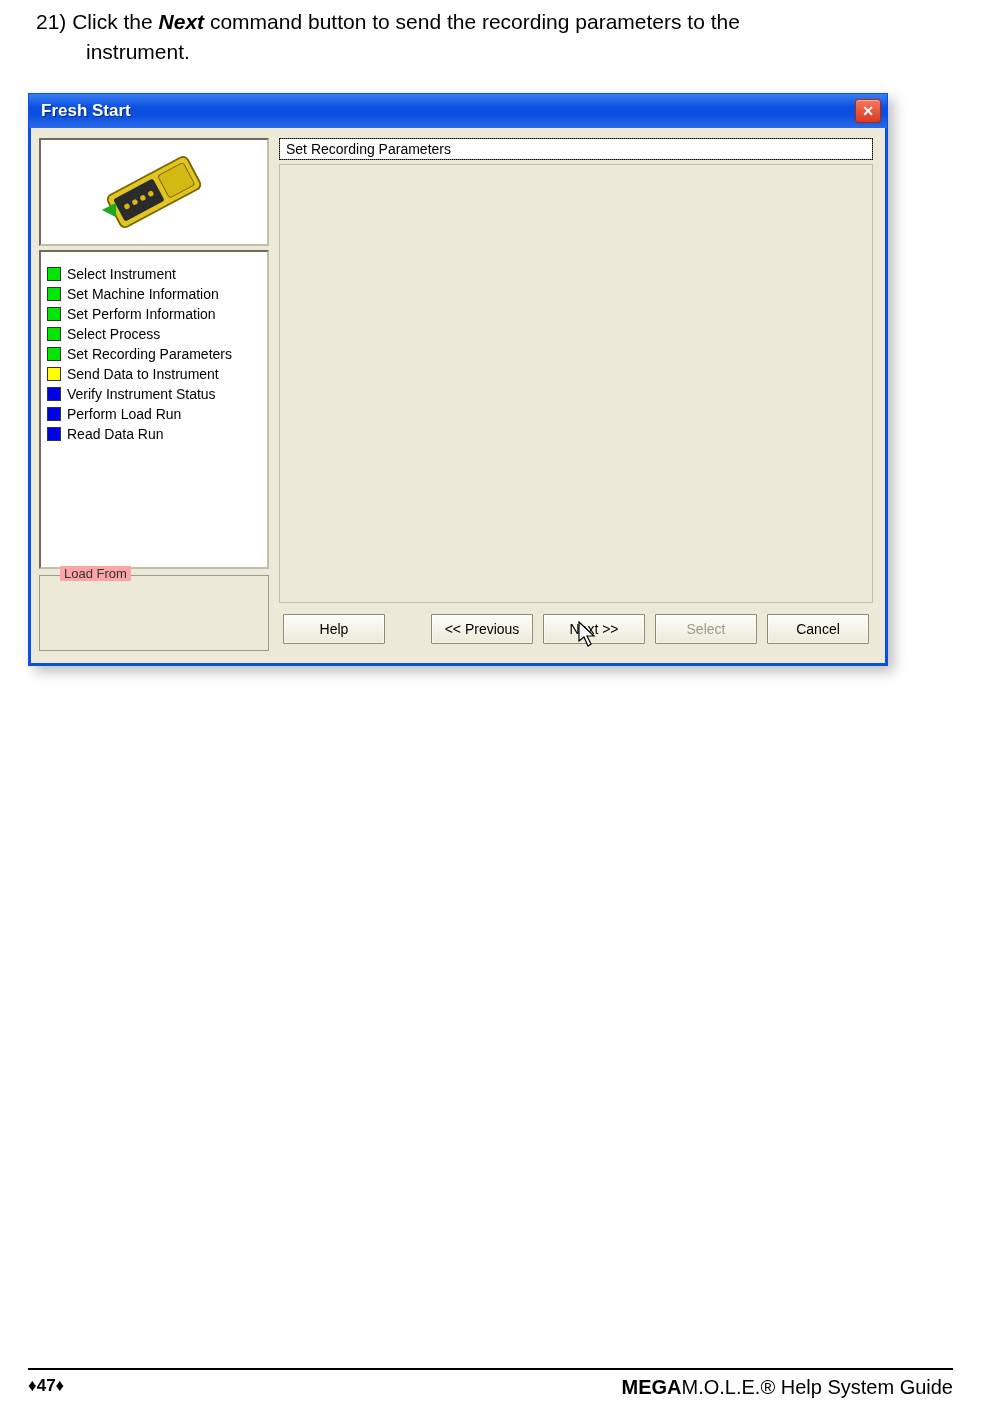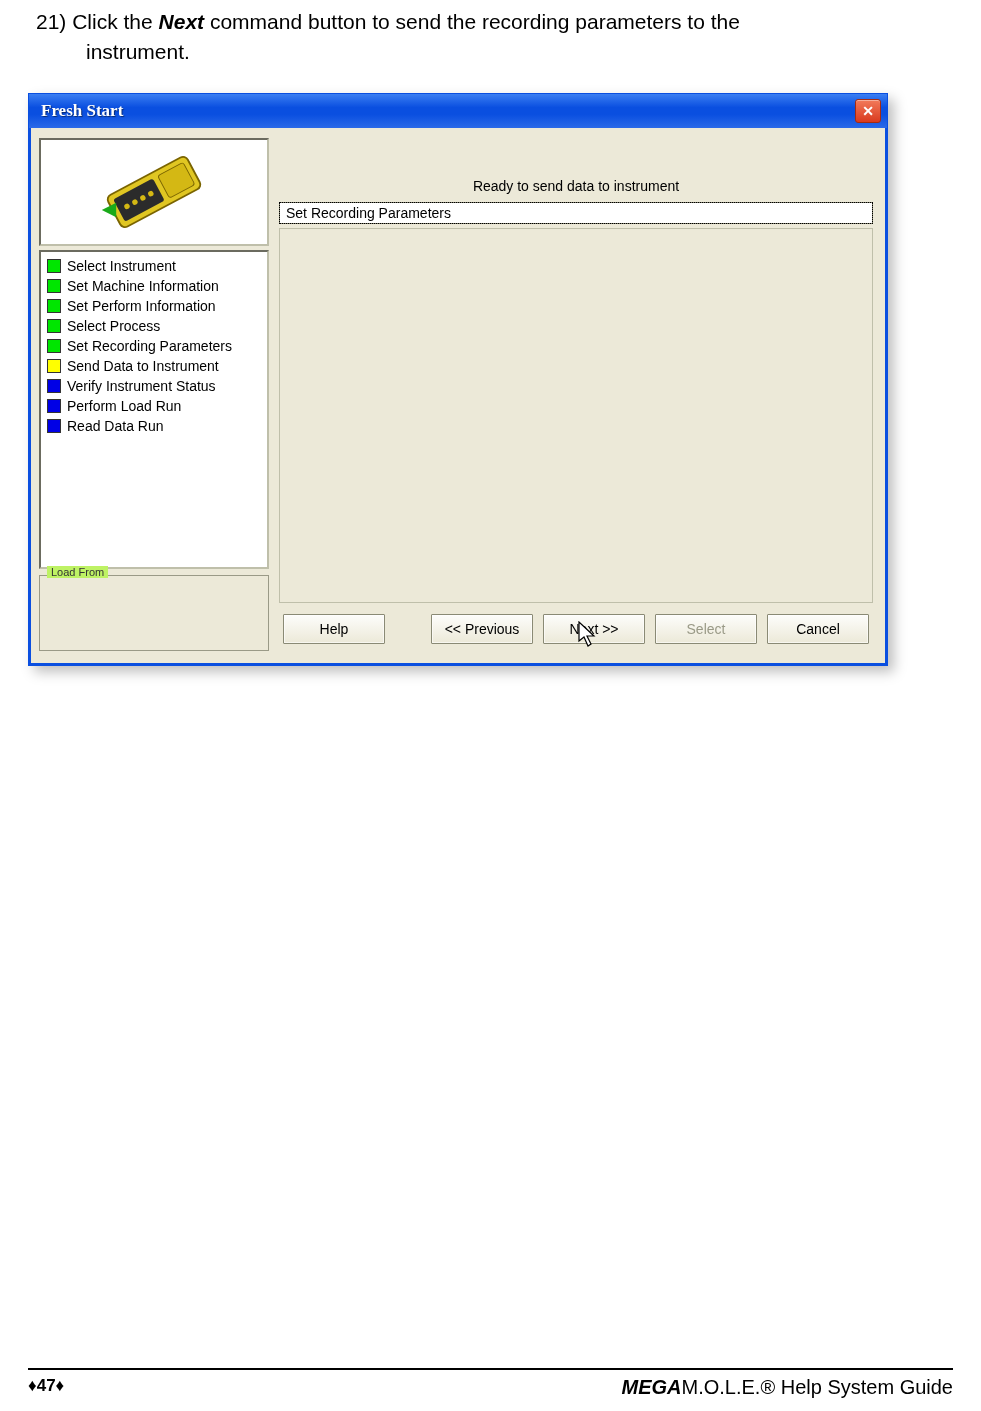--- a/index.html
+++ b/index.html
@@ -4,51 +4,51 @@
 <style>
   html,body{margin:0;padding:0;background:#fff;font-family:"Helvetica Neue",Arial,sans-serif;color:#000}
   .page{width:981px;height:1411px;position:relative;box-sizing:border-box;padding:0 28px 0 28px}
   .instruction{font-size:21px;line-height:1.35;margin:8px;padding-top:0}
   .instruction .num{display:inline}
   .instruction .bold{font-weight:bold;font-style:italic}
   .instruction .hang{display:block;margin-left:50px;margin-top:2px}
   
   .dialog-wrap{margin-top:26px;width:860px;box-shadow:6px 6px 12px rgba(0,0,0,.25)}
   .titlebar{height:34px;background:linear-gradient(#3a7ef2,#0a4fe0 40%,#0a4fe0 60%,#2a69e8);border:1px solid #0a4fe0;border-bottom:none;display:flex;align-items:center;justify-content:space-between;padding:0 6px 0 12px}
-  .titlebar .title{color:#fff;font-weight:bold;font-size:17px;font-family:Liberation Serif, serif;text-shadow:1px 1px 1px rgba(0,0,0,.5)}
+  .titlebar .title{color:#fff;font-weight:bold;font-size:17px;font-family:Liberation Sans, sans-serif;text-shadow:1px 1px 1px rgba(0,0,0,.5)}
   .titlebar .closebtn{width:24px;height:22px;background:linear-gradient(#f27a5a,#d93a1f);border:1px solid #a52a10;border-radius:3px;display:flex;align-items:center;justify-content:center;color:#fff;font-weight:bold;font-size:14px;box-shadow:inset 0 1px 0 rgba(255,255,255,.4)}
   .body{border:3px solid #0a4fe0;border-top:none;background:#ece9d8;padding:10px 8px 12px 8px;height:538px;box-sizing:border-box;position:relative;display:flex;flex-direction:column}
   .columns{display:flex;flex:1 1 auto;gap:6px;min-height:0}
   .left{width:230px;display:flex;flex-direction:column}
   .imgbox{border:2px inset #bfbfaa;background:#fff;height:104px;display:flex;align-items:center;justify-content:center}
   .imgbox svg{width:150px;height:90px}
-  .steps{border:2px inset #bfbfaa;background:#fff;margin-top:4px;flex:1 1 auto;padding:6px 6px 6px 6px;font-size:14px;color:#000}
+  .steps{border:2px inset #bfbfaa;background:#fff;margin-top:4px;flex:1 1 auto;padding:14px 6px 6px 6px;font-size:14px;color:#000}
   .step{display:flex;align-items:center;gap:6px;margin-bottom:4px;white-space:nowrap}
   .sq{width:14px;height:14px;border:1px solid #333;box-sizing:border-box}
   .sq.green{background:#00e600}
   .sq.yellow{background:#ffff00}
   .sq.blue{background:#0000e6}
   .loadbox{margin-top:6px;border:1px solid #9a9a87;position:relative;height:76px;box-sizing:border-box}
-  .loadbox .legend{position:absolute;top:-10px;left:7px;background:#bef264;padding:0 4px;font-size:11px;color:#333}
+  .loadbox .legend{position:absolute;top:-10px;left:20px;background:#fca5a5;padding:0 4px;font-size:13px;color:#333}
   .right{flex:1;display:flex;flex-direction:column}
   .msg{font-size:14px;text-align:center;margin:40px 0 8px 0}
   .field{border:1px solid #7a7a66;background:#fff;height:22px;font-size:14px;padding:2px 6px;box-sizing:border-box;margin:0 4px}
   .field-wrap{position:relative}
   .dotted{position:absolute;left:4px;right:4px;top:0;height:22px;border:1px dotted #000;pointer-events:none;box-sizing:border-box}
   .panel{flex:1;border:1px solid #bfbfaa;margin:4px;background:#ece9d8}
   .btnrow{height:44px;display:flex;align-items:center;gap:10px;padding:0 8px 0 8px}
   .btnrow .spacer{flex:1}
   .winbtn{width:100px;height:28px;background:linear-gradient(#fdfdfb,#ece9d8);border:1px solid #8a8a75;border-radius:1px;font-size:14px;display:flex;align-items:center;justify-content:center;box-shadow:inset 0 0 0 1px rgba(255,255,255,.6)}
   .winbtn.disabled{color:#9a9a87}
   .cursor{position:absolute;width:22px;height:28px}
   
   .footer{position:absolute;left:0;right:0;bottom:20px;border-top:2px solid #000;padding-top:6px;display:flex;align-items:flex-start;justify-content:space-between;margin:0 28px}
   .footer .pg{font-size:17px;font-weight:bold}
   .footer .guide{font-size:20px}
-  .footer .guide .em{font-style:italic;font-weight:bold}
+  .footer .guide .em{font-weight:bold}
 </style>
 </head>
 <body>
 
 <div class="page">
 
   <p class="instruction">
     <span class="num">21)</span>
     <span>Click the </span><span class="bold">Next</span><span> command button to send the recording parameters to the</span>
     <span class="hang">instrument.</span>
@@ -114,21 +114,20 @@
             <div class="step">
                 <span class="sq blue"></span>
                 <span>Read Data Run</span>
               </div>
           </div>
           <div class="loadbox">
             <span class="legend">Load From</span>
           </div>
         </div>
         <div class="right">
-          <div class="msg">Ready to send data to instrument</div>
           <div class="field-wrap">
             <div class="field">Set Recording Parameters</div>
             <div class="dotted"></div>
           </div>
           <div class="panel"></div>
           <div class="btnrow">
             <div class="winbtn">Help</div>
             <div class="spacer"></div>
             <div class="winbtn">&lt;&lt; Previous</div>
             <div class="winbtn">Next &gt;&gt;</div>

